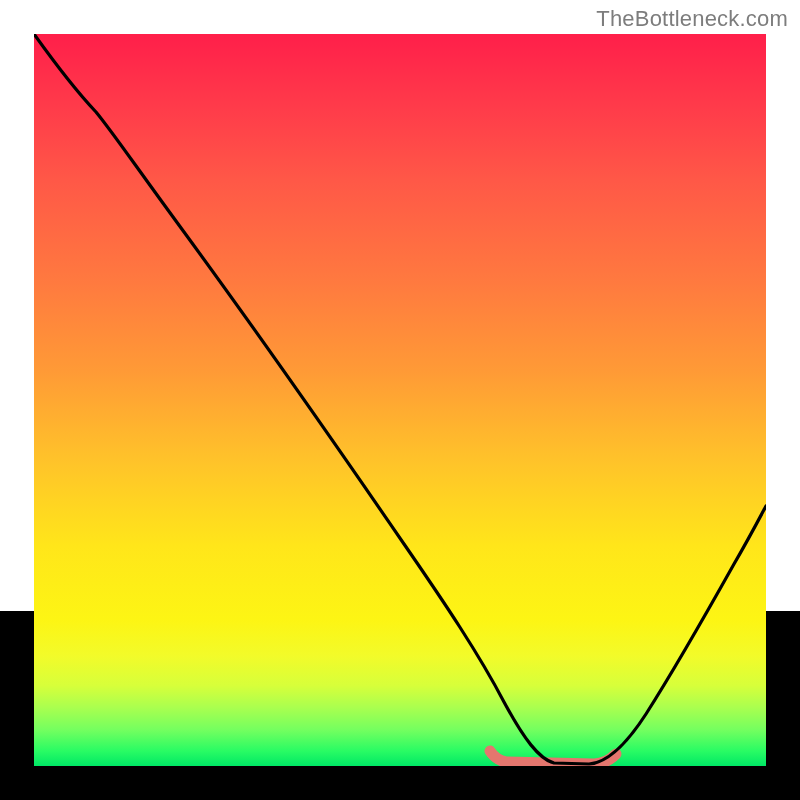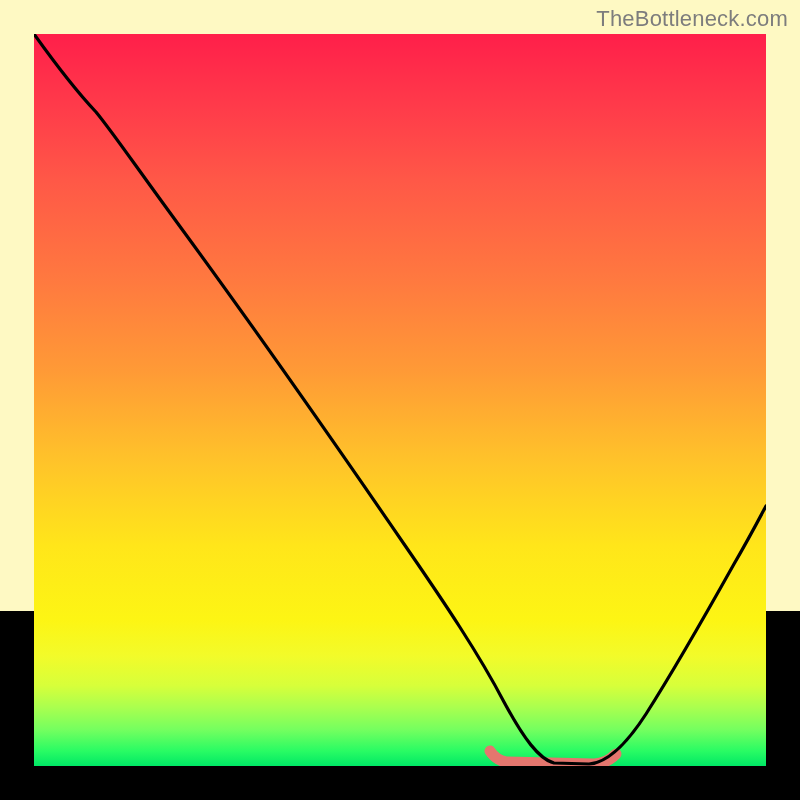--- a/index.html
+++ b/index.html
@@ -10,21 +10,21 @@
     background: #000;
     overflow: hidden;
     font-family: Arial, Helvetica, sans-serif;
   }
   .frame {
     position: absolute;
     left: 0;
     top: 0;
     width: 800px;
     height: 611px;
-    background: #fef9c3;
+    background: #ffffff;
   }
   .plot-area {
     position: absolute;
     left: 34px;
     top: 34px;
     width: 732px;
     height: 732px;
     overflow: hidden;
   }
   .gradient {

